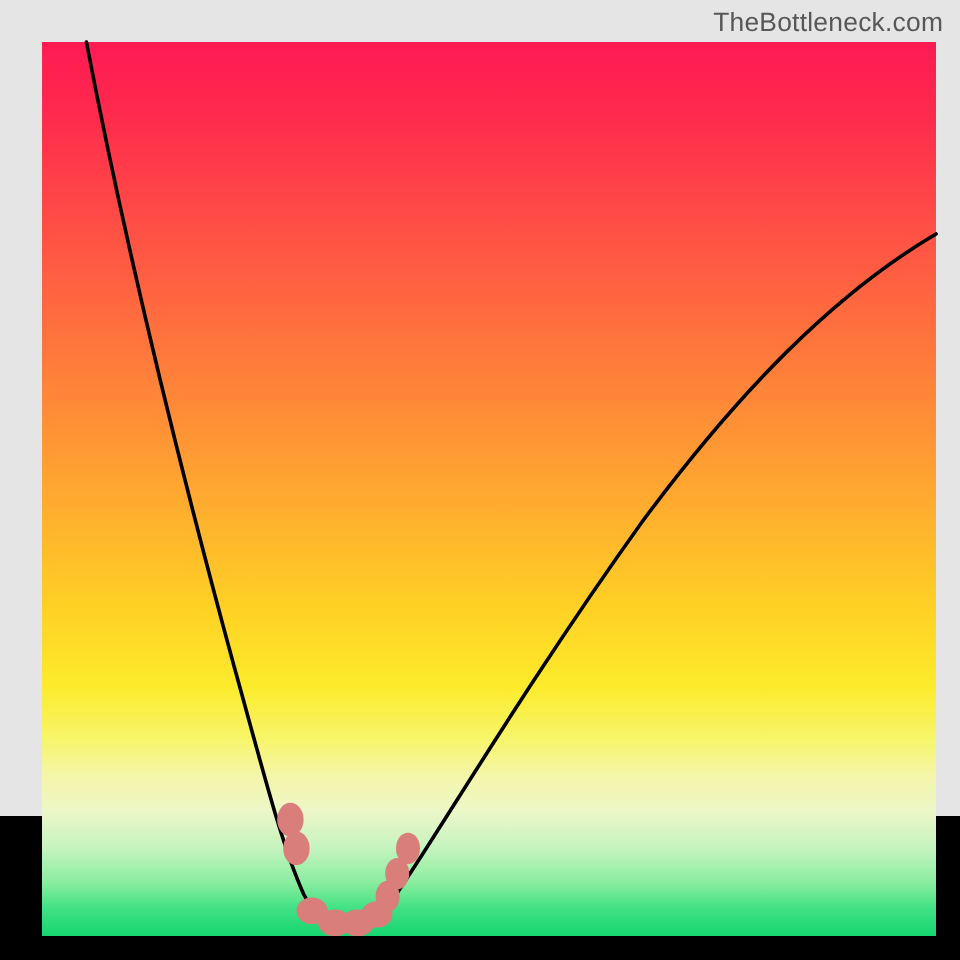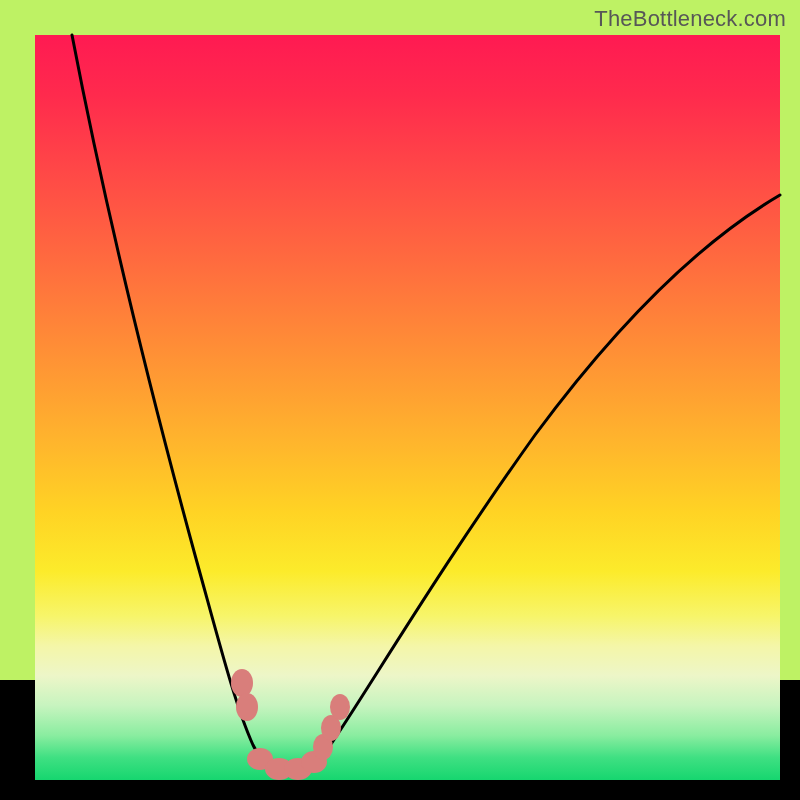--- a/index.html
+++ b/index.html
@@ -10,21 +10,21 @@
     background: #000;
     overflow: hidden;
     font-family: Arial, Helvetica, sans-serif;
   }
   .frame {
     position: absolute;
     left: 0;
     top: 0;
     width: 800px;
     height: 680px;
-    background: #bef264;
+    background: #e5e5e5;
   }
   .plot {
     position: absolute;
     left: 35px;
     top: 35px;
     width: 745px;
     height: 745px;
     background: linear-gradient(to bottom,
       #ff1a52 0%,
       #ff2a4d 8%,

